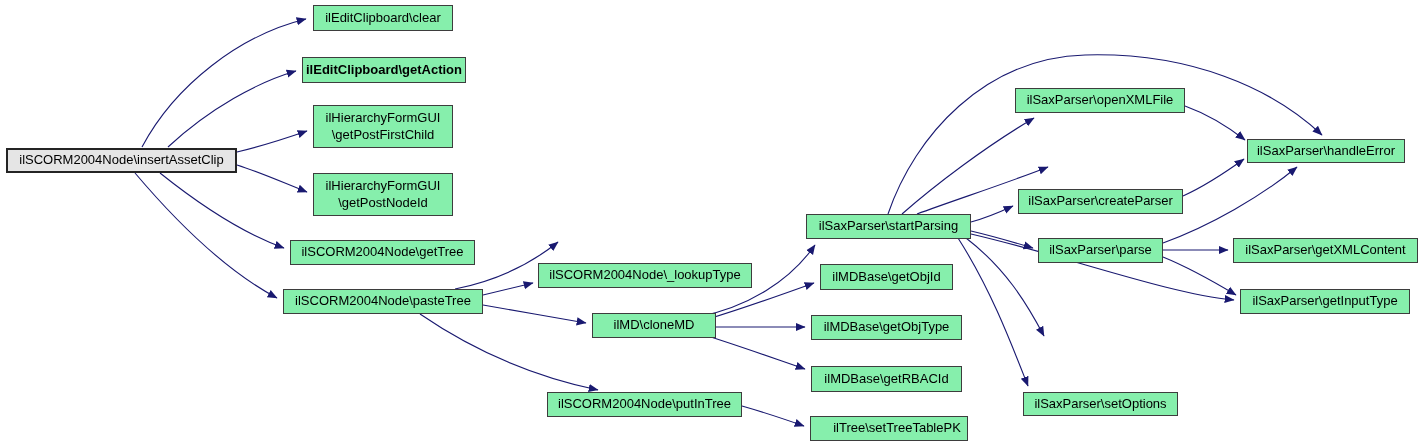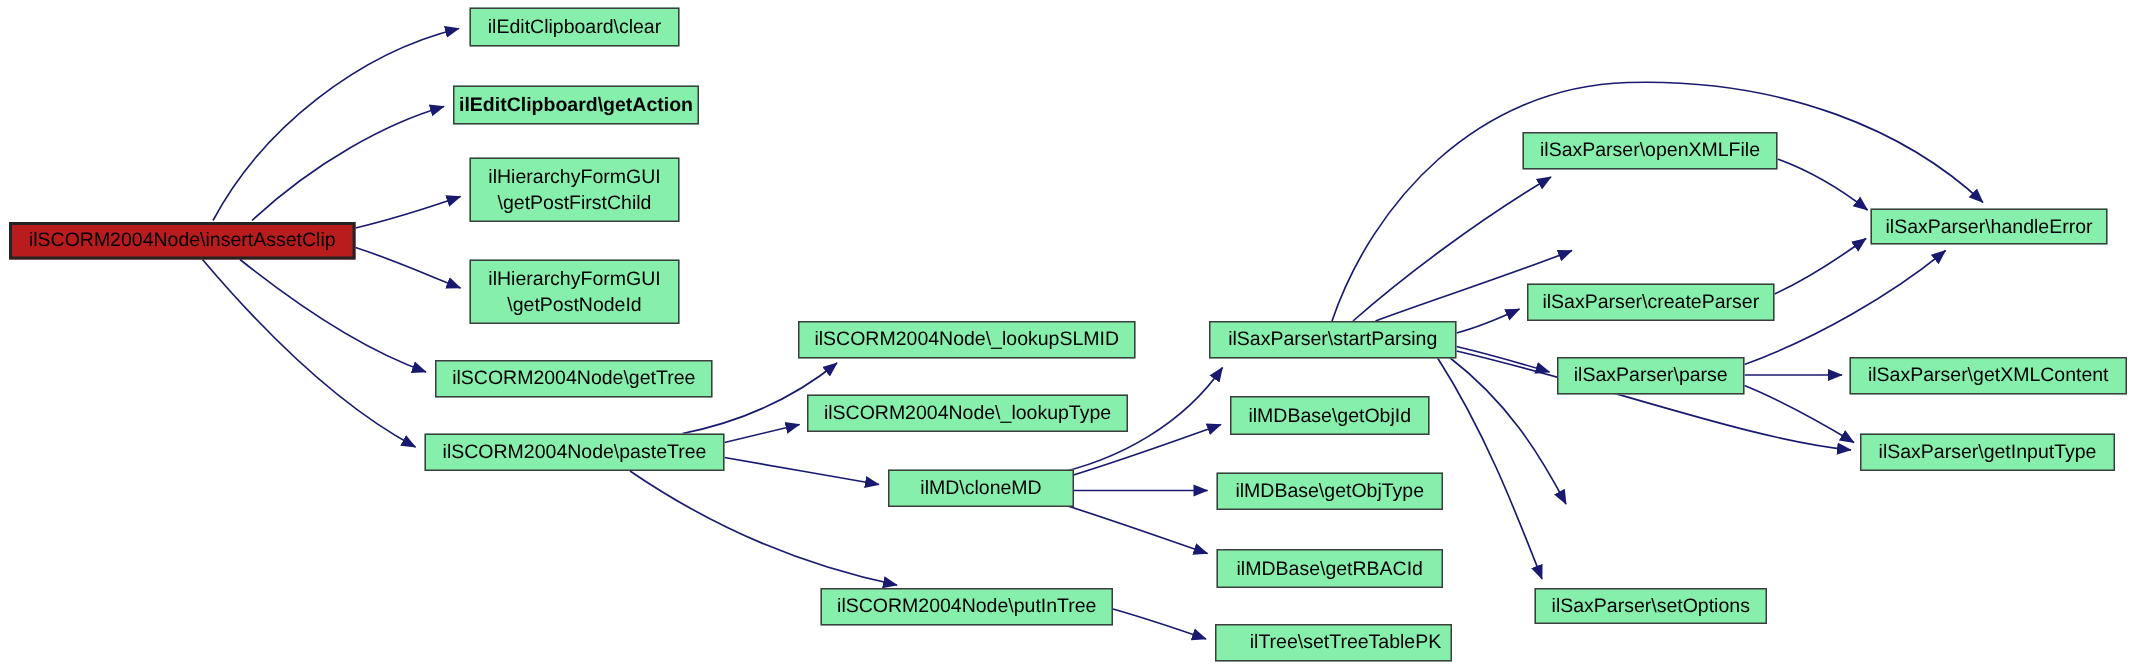--- a/index.html
+++ b/index.html
@@ -14,21 +14,21 @@
   .edges path { fill:none; stroke:#191970; stroke-width:1.1px; }
   .node {
     position:absolute; box-sizing:border-box;
     background:#86efac; border:1px solid #3d3d3d;
     display:flex; align-items:center; justify-content:center;
     font-size:13px; color:#000000; text-align:center;
     white-space:pre-line; line-height:1.3;
     cursor:pointer;
   }
   .node.hl {
-    background:#b91c1c; border:2px solid #242424; cursor:default;
+    background:#e5e5e5; border:2px solid #242424; cursor:default;
   }
 </style>
 </head>
 <body>
 
 <div class="canvas">
 
   <svg class="edges" width="1423" height="448" viewBox="0 0 1423 448" xmlns="http://www.w3.org/2000/svg">
     <defs>
       <marker id="arrow" viewBox="0 0 10 10" refX="8.5" refY="5" markerWidth="10" markerHeight="10" orient="auto">
@@ -67,21 +67,20 @@
 
   <div class="node hl" style="left:6px; top:148px; width:231px; height:25px;">ilSCORM2004Node\insertAssetClip</div>
   <div class="node" style="left:313px; top:5px; width:140px; height:26px;">ilEditClipboard\clear</div>
   <div class="node" style="left:302px; top:57px; width:164px; height:26px;font-weight:bold;">ilEditClipboard\getAction</div>
   <div class="node" style="left:313px; top:105px; width:140px; height:43px;">ilHierarchyFormGUI
 \getPostFirstChild</div>
   <div class="node" style="left:313px; top:173px; width:140px; height:43px;">ilHierarchyFormGUI
 \getPostNodeId</div>
   <div class="node" style="left:290px; top:240px; width:185px; height:25px;">ilSCORM2004Node\getTree</div>
   <div class="node" style="left:283px; top:289px; width:200px; height:25px;">ilSCORM2004Node\pasteTree</div>
-  <div class="node" style="left:532px; top:214px; width:225px; height:25px;">ilSCORM2004Node\_lookupSLMID</div>
   <div class="node" style="left:538px; top:263px; width:214px; height:25px;">ilSCORM2004Node\_lookupType</div>
   <div class="node" style="left:592px; top:313px; width:124px; height:25px;">ilMD\cloneMD</div>
   <div class="node" style="left:547px; top:392px; width:195px; height:25px;">ilSCORM2004Node\putInTree</div>
   <div class="node" style="left:810px; top:416px; width:158px; height:25px;padding-left:16px;">ilTree\setTreeTablePK</div>
   <div class="node" style="left:820px; top:264px; width:133px; height:26px;">ilMDBase\getObjId</div>
   <div class="node" style="left:811px; top:315px; width:151px; height:25px;">ilMDBase\getObjType</div>
   <div class="node" style="left:811px; top:366px; width:151px; height:26px;">ilMDBase\getRBACId</div>
   <div class="node" style="left:806px; top:214px; width:165px; height:25px;text-align:center;">ilSaxParser\startParsing</div>
   <div class="node" style="left:1015px; top:88px; width:170px; height:25px;">ilSaxParser\openXMLFile</div>
   <div class="node" style="left:1018px; top:189px; width:165px; height:25px;">ilSaxParser\createParser</div>

